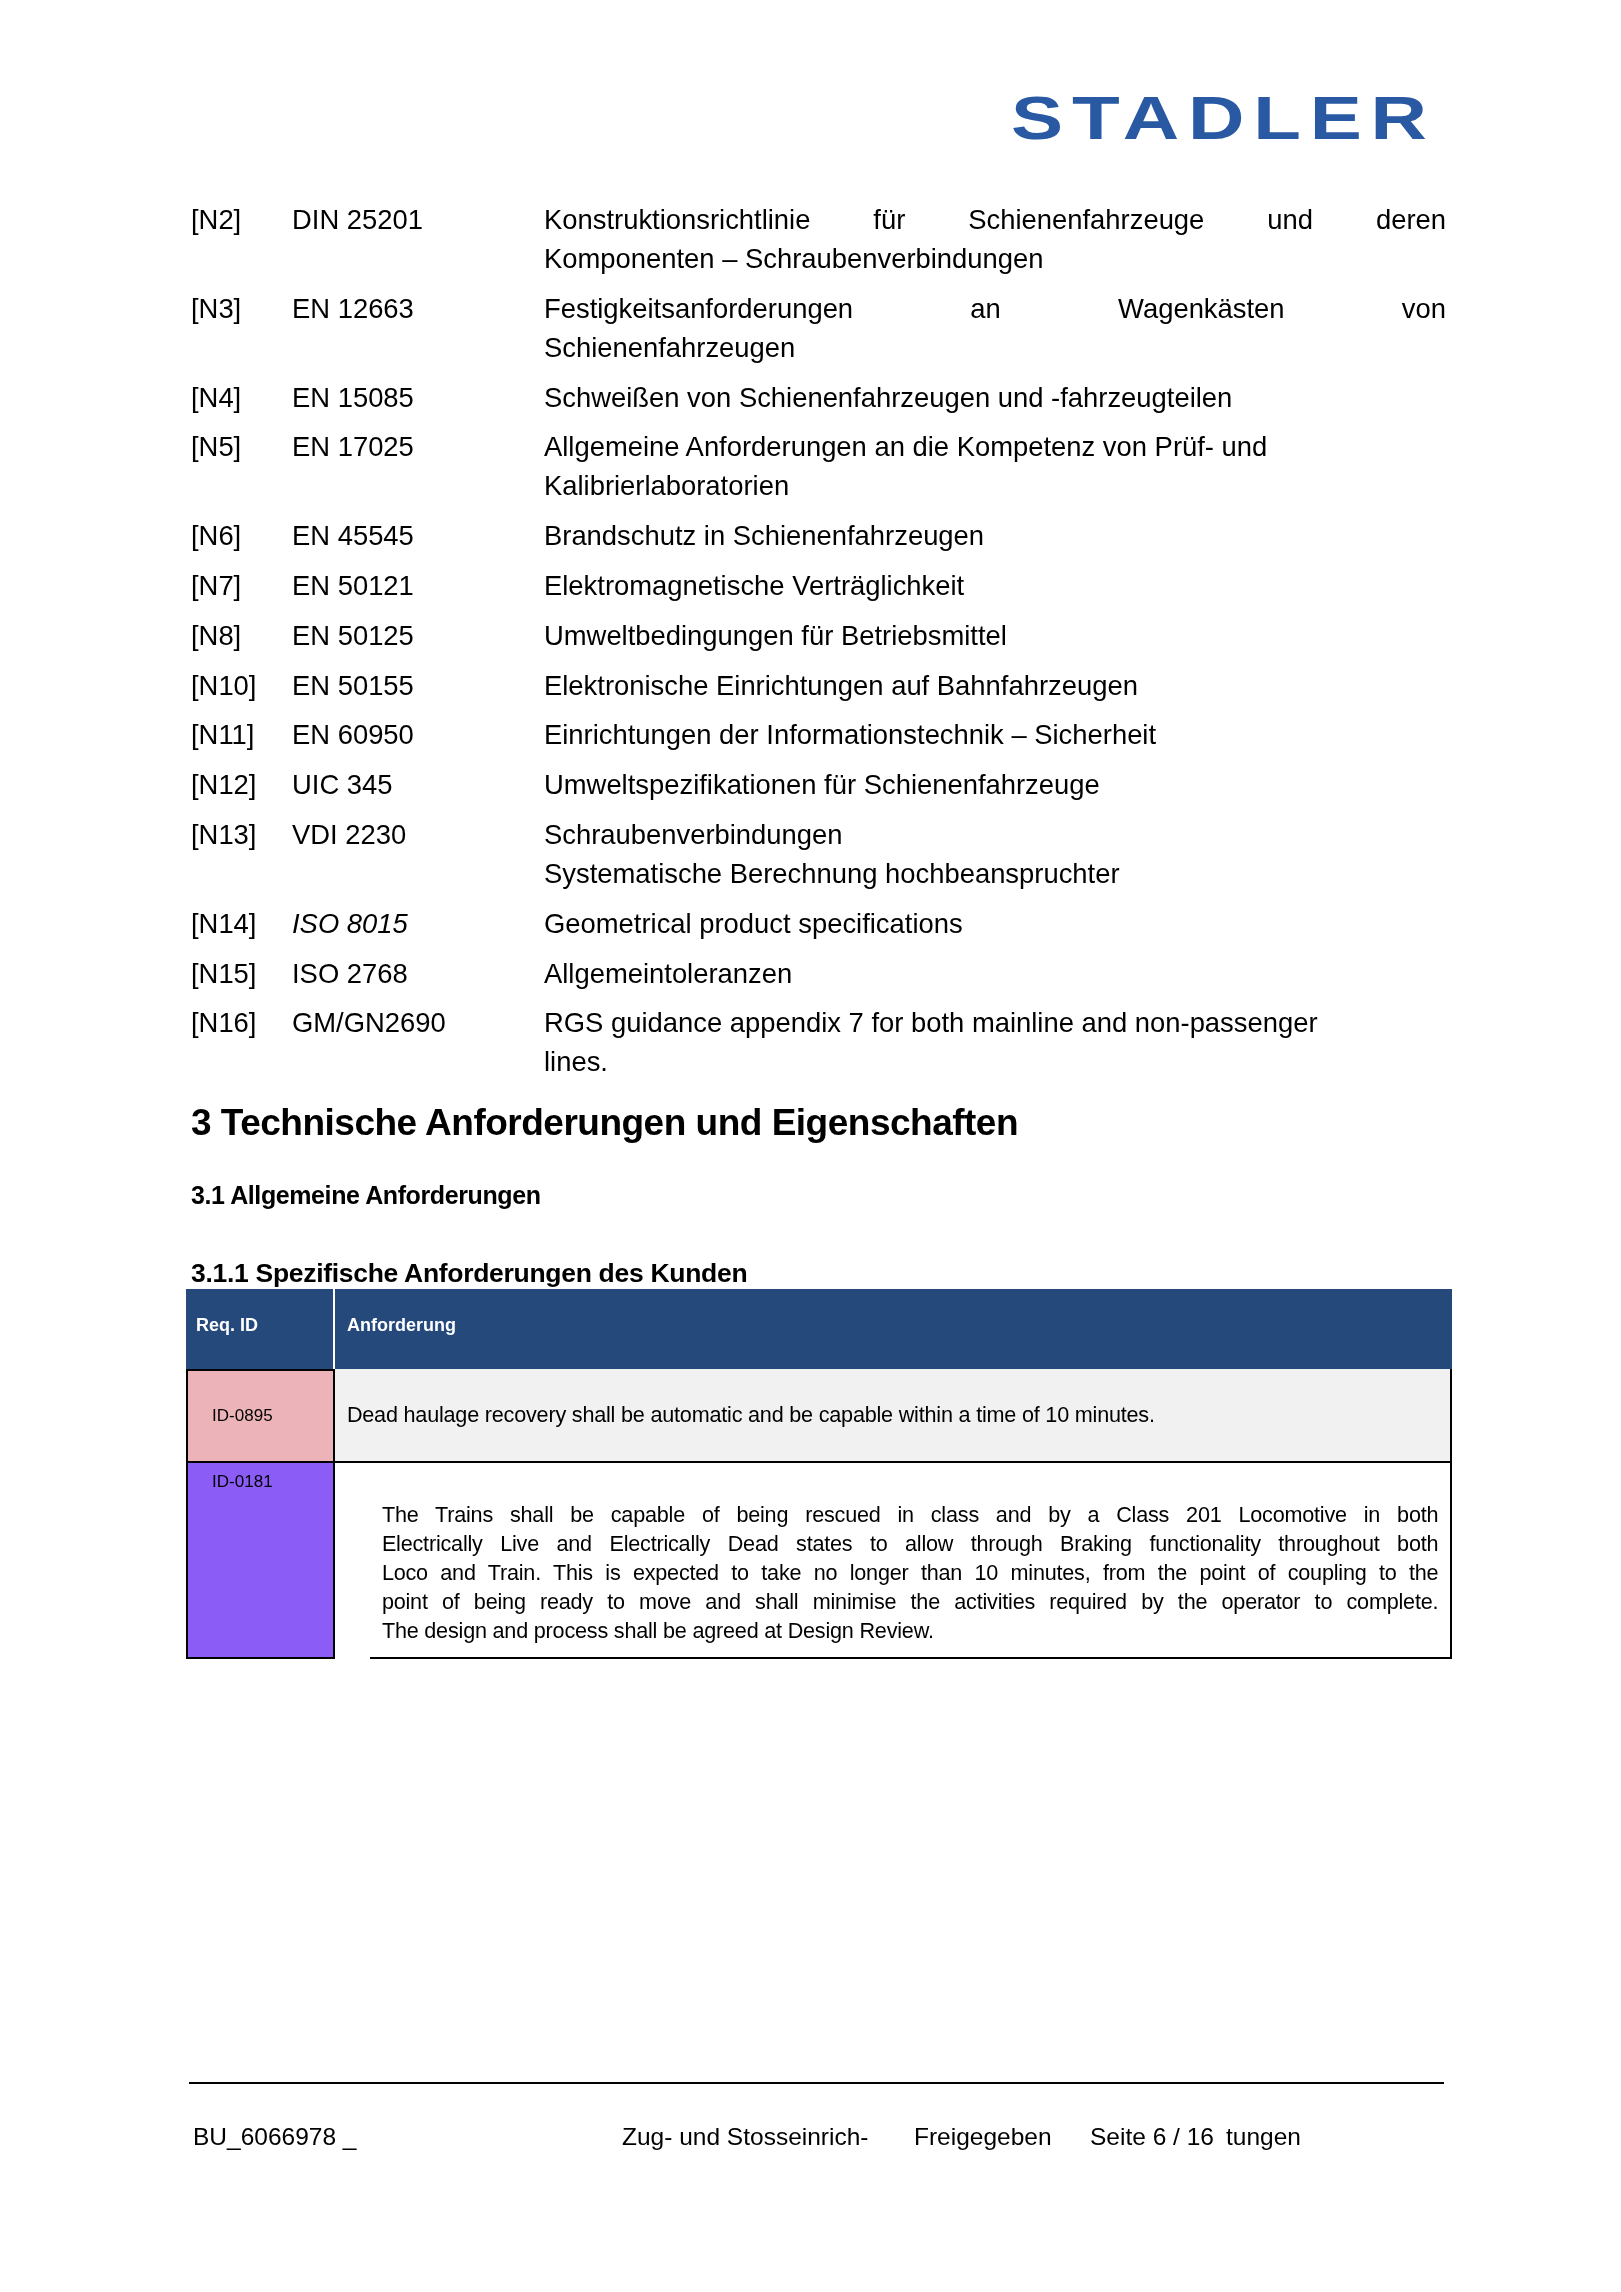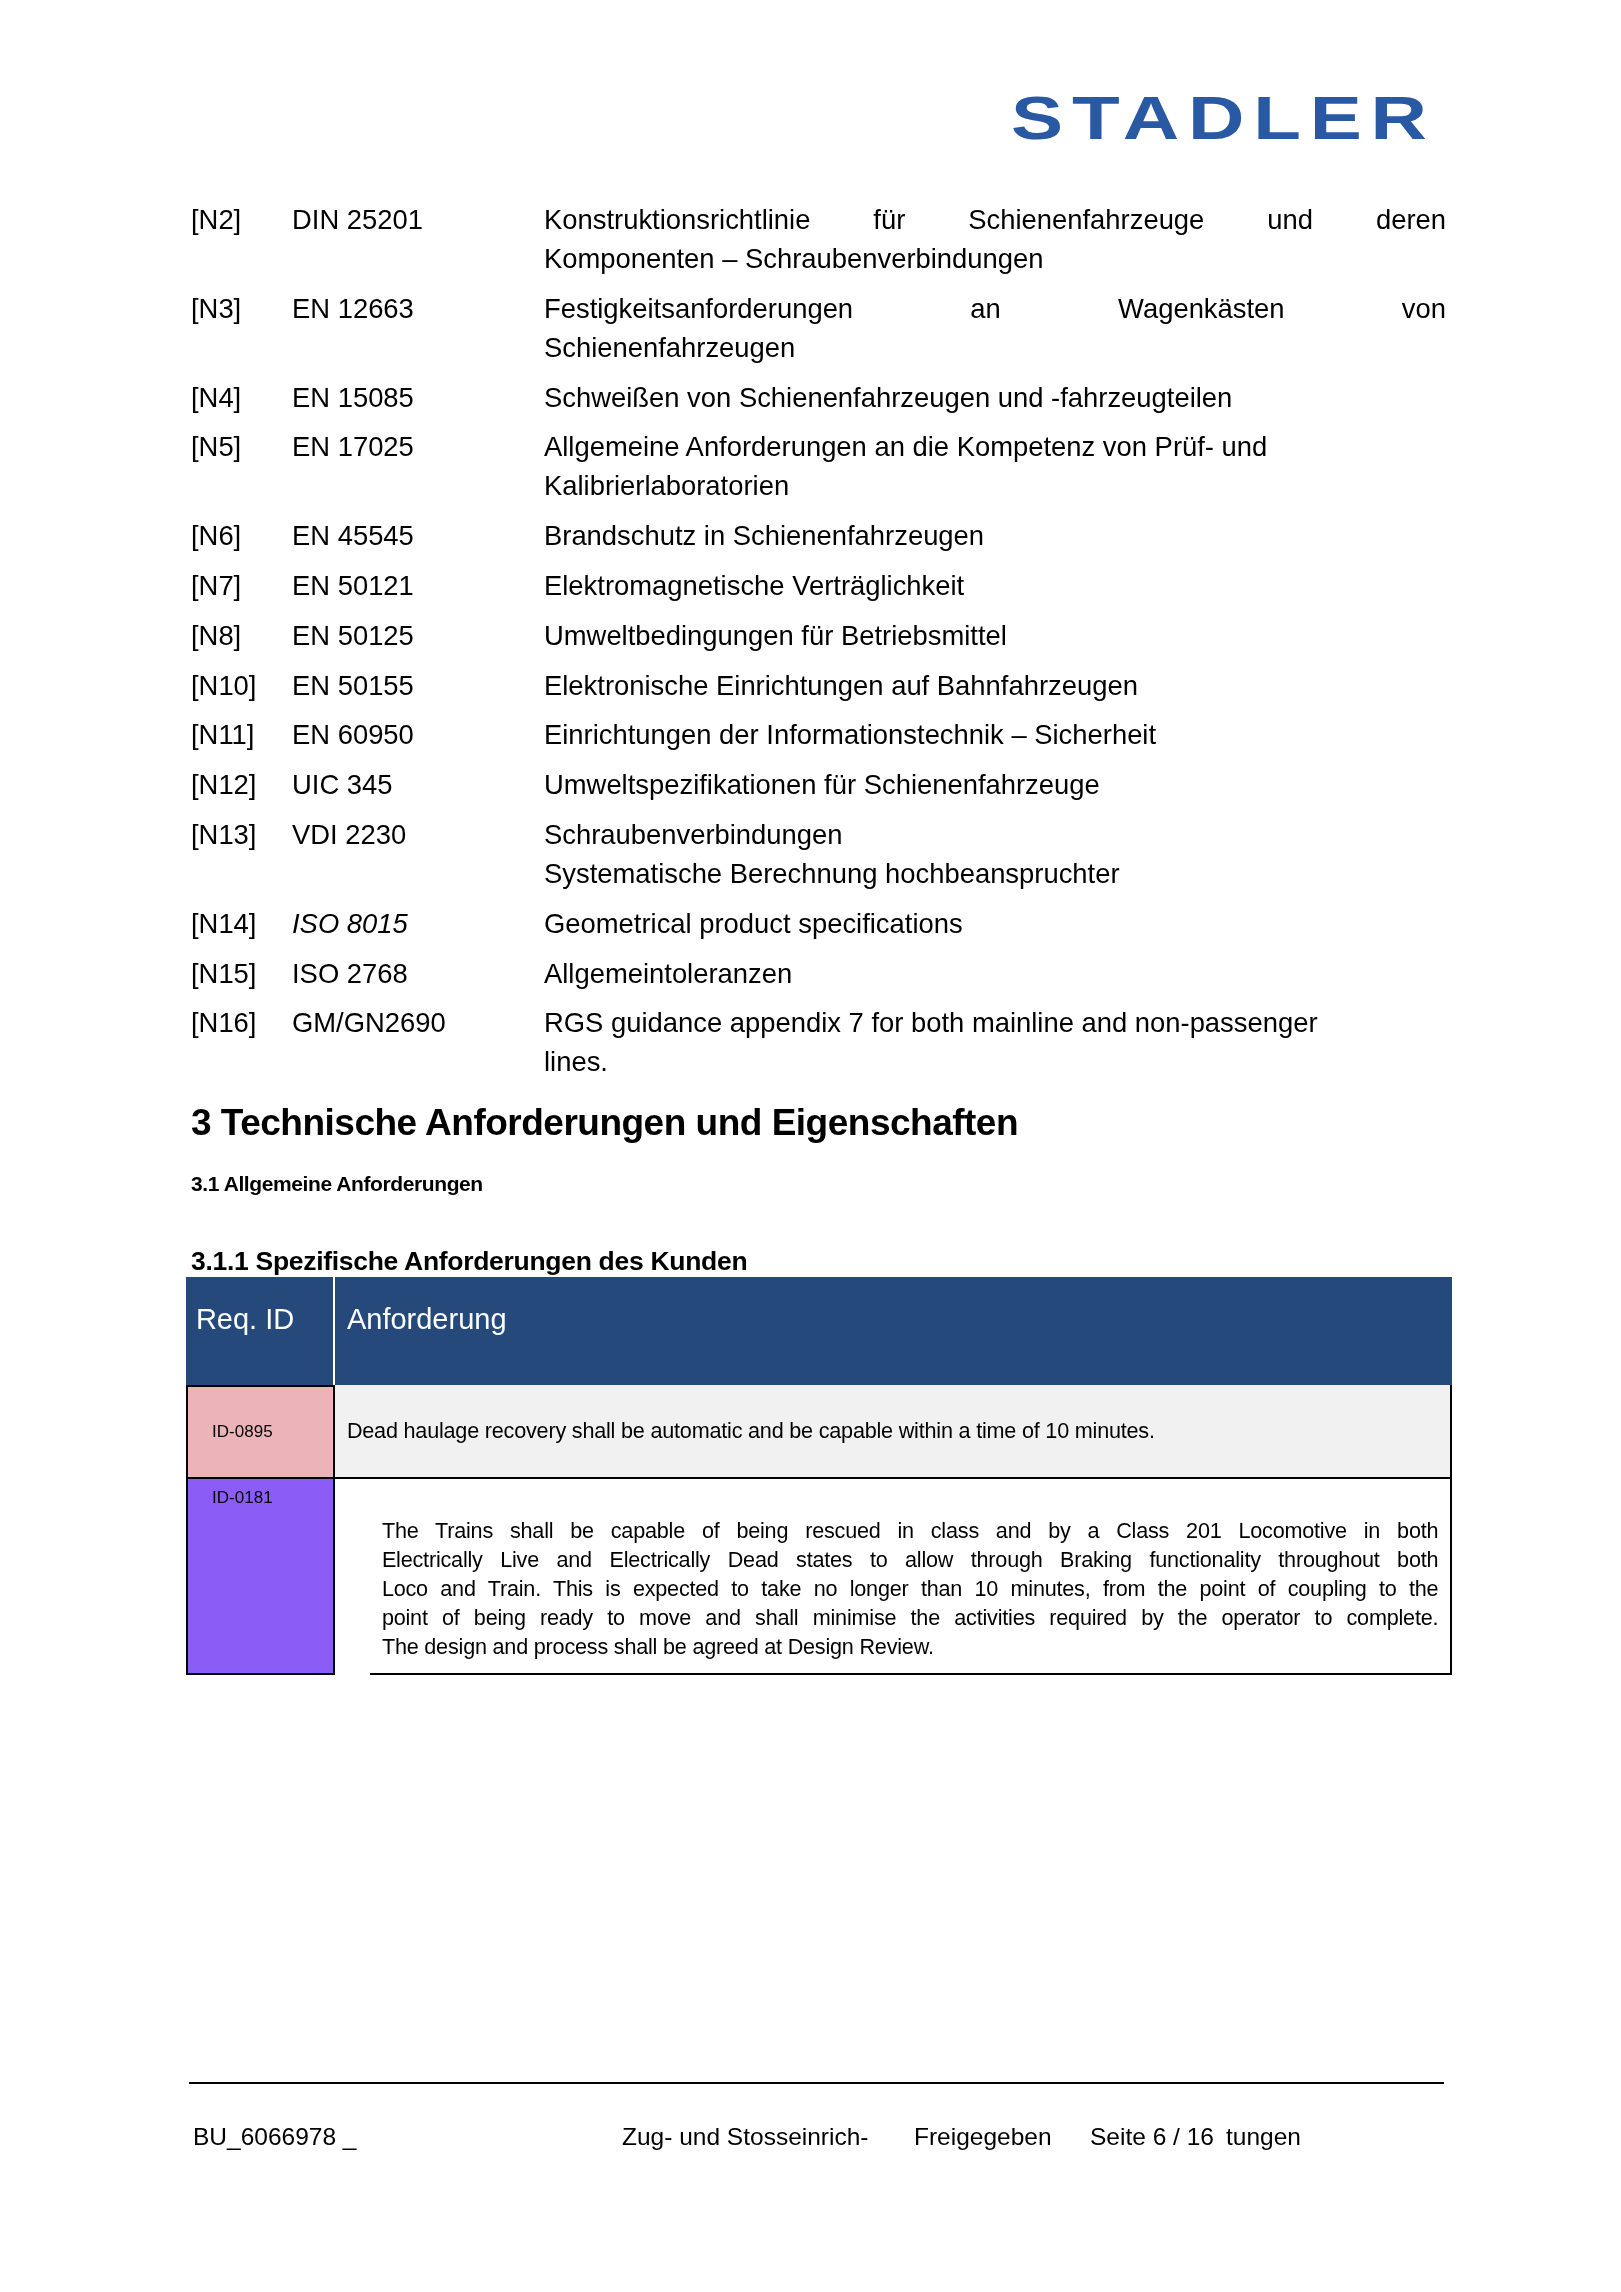--- a/index.html
+++ b/index.html
@@ -33,26 +33,26 @@
   .ref-list { margin-top: 58px; }
   .ref-row { display: flex; font-size: 27.4px; line-height: 39px; margin-bottom: 10.8px; }
   .ref-label { width: 101px; flex: none; }
   .ref-code  { width: 252px; flex: none; }
   .ref-code.italic { font-style: italic; }
   .ref-desc  { flex: 1; }
   .ln.just { text-align: justify; text-align-last: justify; }
 
   
   .h1 { font-size: 37px; line-height: 43px; font-weight: bold; margin-top: 19.6px; letter-spacing: -0.5px; }
-  .h2 { font-size: 21px; line-height: 37px; font-weight: bold; margin-top: 21px; letter-spacing: -0.4px; }
+  .h2 { font-size: 25px; line-height: 37px; font-weight: bold; margin-top: 33px; letter-spacing: -0.4px; }
   .h3 { font-size: 26.5px; line-height: 32px; font-weight: bold; margin-top: 43px; letter-spacing: -0.3px; }
 
   
   .reqtable { width: 1266px; margin-left: -4.9px; margin-top: 0px; }
-  .thead { display: flex; height: 108px; font-size: 29px; }
+  .thead { display: flex; height: 80px; font-size: 18px; font-weight: bold; }
   .th1 { width: 149px; flex: none; padding: 26.5px 0 0 9.8px; border-right: 2.9px solid #ffffff; }
   .th2 { flex: 1; padding: 26.5px 0 0 11.8px; }
 
   .trow { display: flex; }
   .trow.r0 { height: 94px; }
   .trow.r1 { height: 196px; }
   .tid {
     width: 149px; flex: none;
     border-left: 2px solid #000;
     border-right: 2px solid #000;

